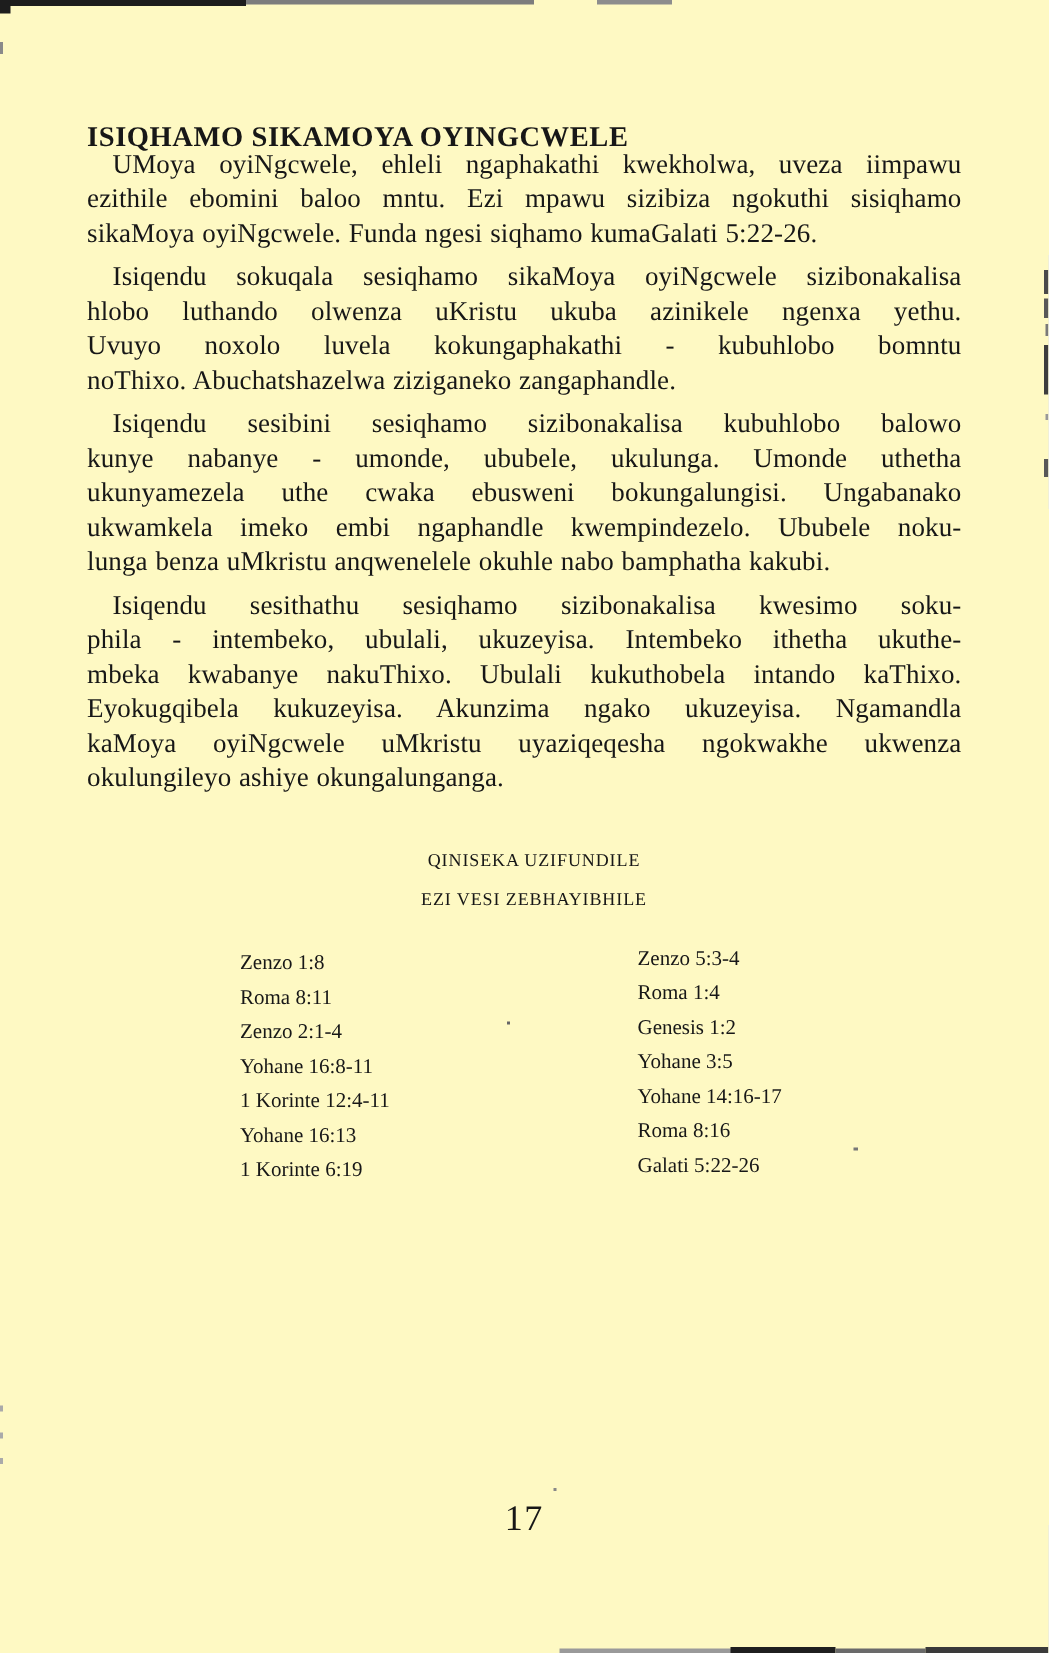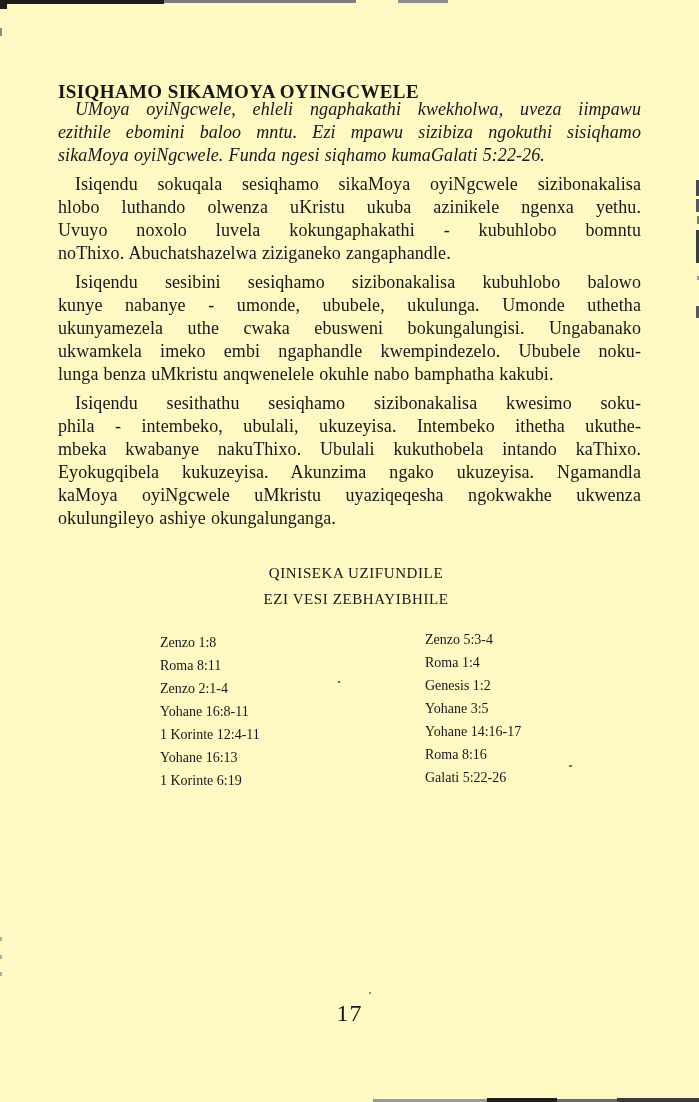--- a/index.html
+++ b/index.html
@@ -14,31 +14,31 @@
   }
   .title {
     position:absolute; left:58px; top:68px;
     font-size:19px; font-weight:bold; letter-spacing:0.4px;
     white-space:nowrap;
   }
   .body-text {
     position:absolute; left:58px; top:98px; width:583px;
   }
   .para { margin-top:6px; }
-  .para:first-child { margin-top:0;font-style:italic; }
+  .para:first-child { margin-top:0; }
   .line {
     height:23px; line-height:23px; font-size:18px;
     text-align:justify; text-align-last:justify;
     overflow:hidden; word-spacing:0.5px; letter-spacing:0.1px;
   }
   .line.last { text-align-last:left; }
   .line.first { text-indent:17px; }
   .section-heading {
     position:absolute; left:58px; top:560px; width:596px;
-    text-align:center; font-size:15px; line-height:26px;
+    text-align:center; font-size:12px; line-height:26px;
     letter-spacing:0.6px;
   }
   .verses { position:absolute; left:0; top:631px; width:699px; height:170px; }
   .verse-col { position:absolute; top:0; }
   .verse-col.left  { left:160px; }
   .verse-col.right { left:425px; top:-3px; }
   .verse { height:23px; line-height:23px; font-size:14px; white-space:nowrap; }
   .page-number {
     position:absolute; left:0; top:1000px; width:699px;
     text-align:center; font-size:24px; letter-spacing:1px;

